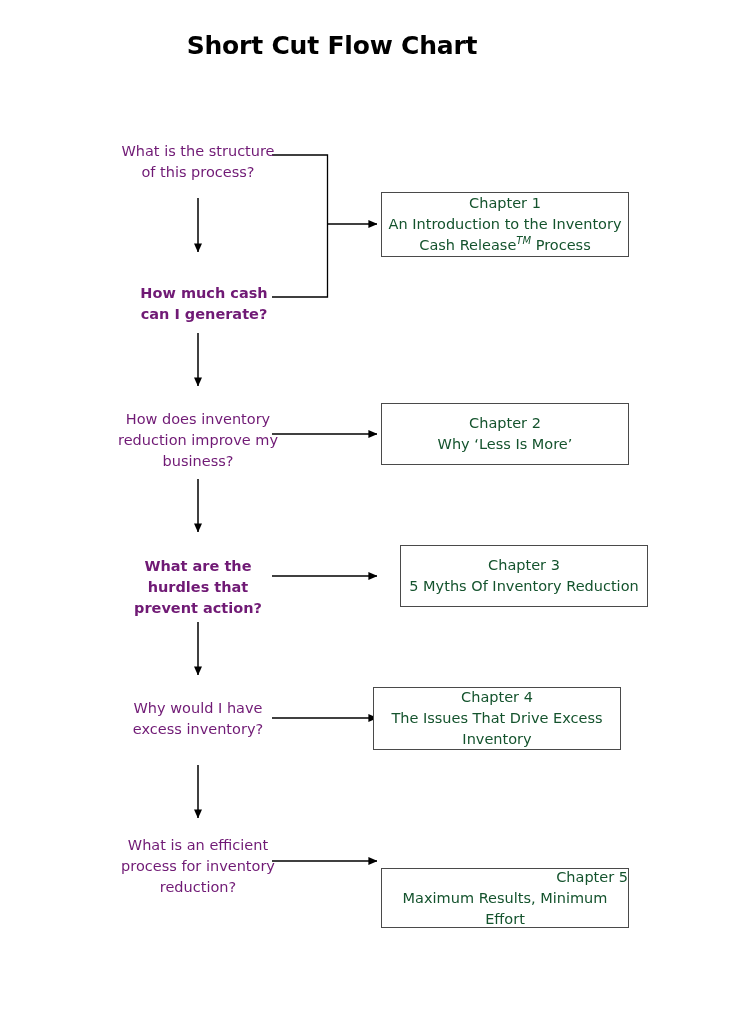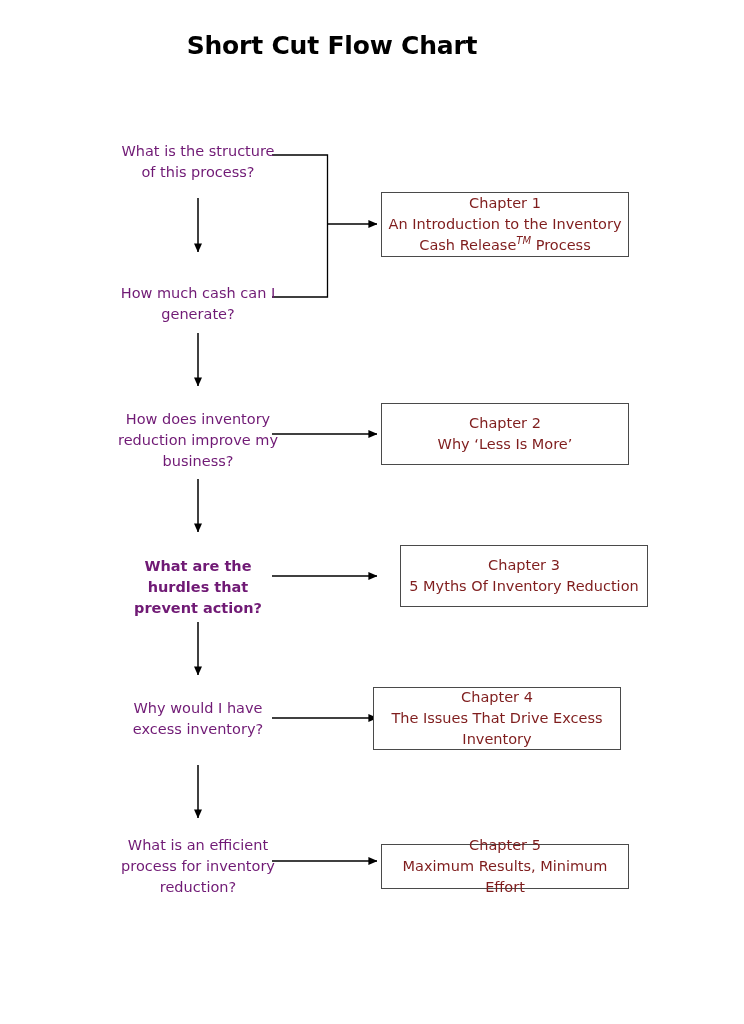--- a/index.html
+++ b/index.html
@@ -59,21 +59,21 @@
 
   
   .chapter-box {
     position: absolute;
     box-sizing: border-box;
     border: 1.4px solid #4a4a4a;
     background: #ffffff;
     text-align: center;
     font-size: 14.5px;
     line-height: 21px;
-    color: #7f1d1d;
+    color: #14532d;
     display: flex;
     flex-direction: column;
     align-items: center;
     justify-content: center;
   }
   .chapter-box .ch-num { display: block; }
   .chapter-box .ch-title { display: block; padding: 0 6px; }
   .tm {
     font-size: 10px;
     vertical-align: super;
@@ -118,21 +118,21 @@
 
     <line x1="198" y1="765" x2="198" y2="818" stroke="#000000" stroke-width="1.5" marker-end="url(#arrowhead)"></line>
 
     <line x1="272" y1="861" x2="377" y2="861" stroke="#000000" stroke-width="1.5" marker-end="url(#arrowhead)"></line>
   </svg>
 
   <div class="question" style="left:118px; top:141px;">
     <span>What is the structure of this process?</span>
   </div>
 
-  <div class="question" style="left:118px; top:283px;">
+  <div class="question" style="left:124px; top:283px;font-weight:bold;">
     <span>How much cash can I generate?</span>
   </div>
 
   <div class="question" style="left:118px; top:409px;">
     <span>How does inventory reduction improve my business?</span>
   </div>
 
   <div class="question" style="left:118px; top:556px;font-weight:bold;">
     <span>What are the hurdles that prevent action?</span>
   </div>
@@ -158,18 +158,18 @@
   <div class="chapter-box" style="left:400px; top:545px; width:248px; height:62px;">
     <span class="ch-num">Chapter 3</span>
     <span class="ch-title">5 Myths Of Inventory Reduction</span>
   </div>
 
   <div class="chapter-box" style="left:373px; top:687px; width:248px; height:63px;">
     <span class="ch-num">Chapter 4</span>
     <span class="ch-title">The Issues That Drive Excess Inventory</span>
   </div>
 
-  <div class="chapter-box" style="left:381px; top:844px; width:248px; height:45px;">
+  <div class="chapter-box" style="left:381px; top:868px; width:248px; height:60px;align-items:flex-end;">
     <span class="ch-num">Chapter 5</span>
     <span class="ch-title">Maximum Results, Minimum Effort</span>
   </div>
 
 </div>
 
 </body></html>

